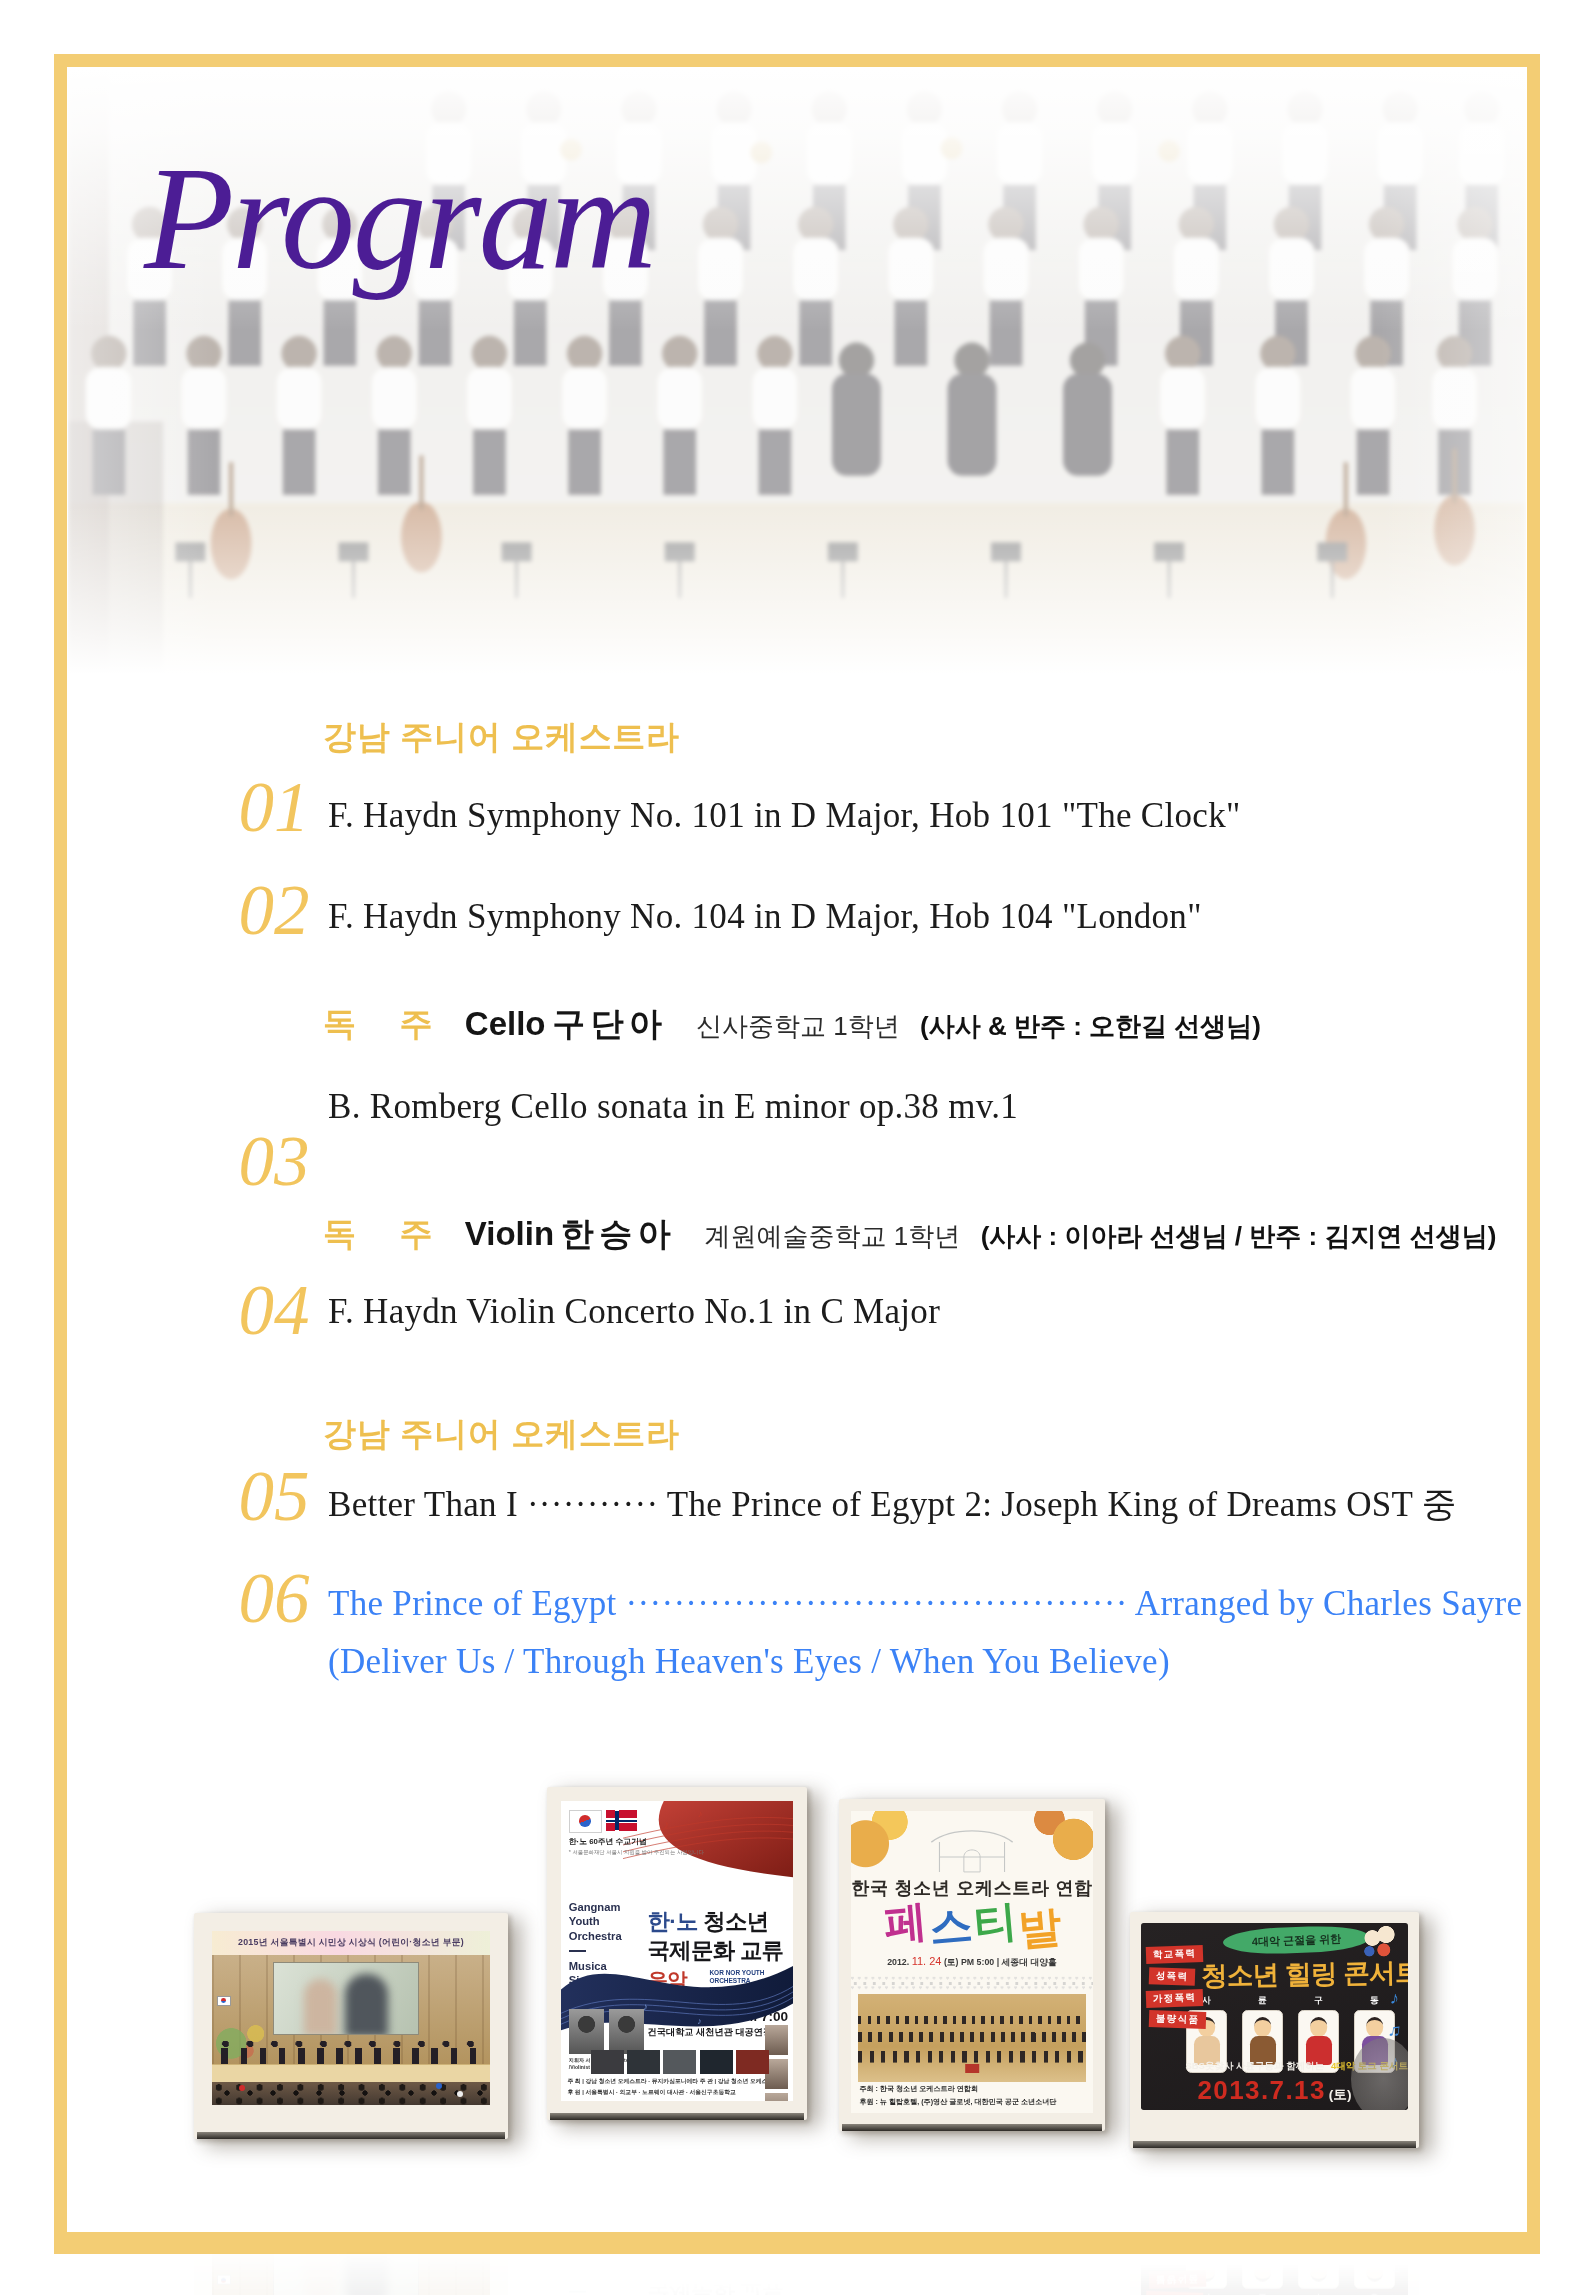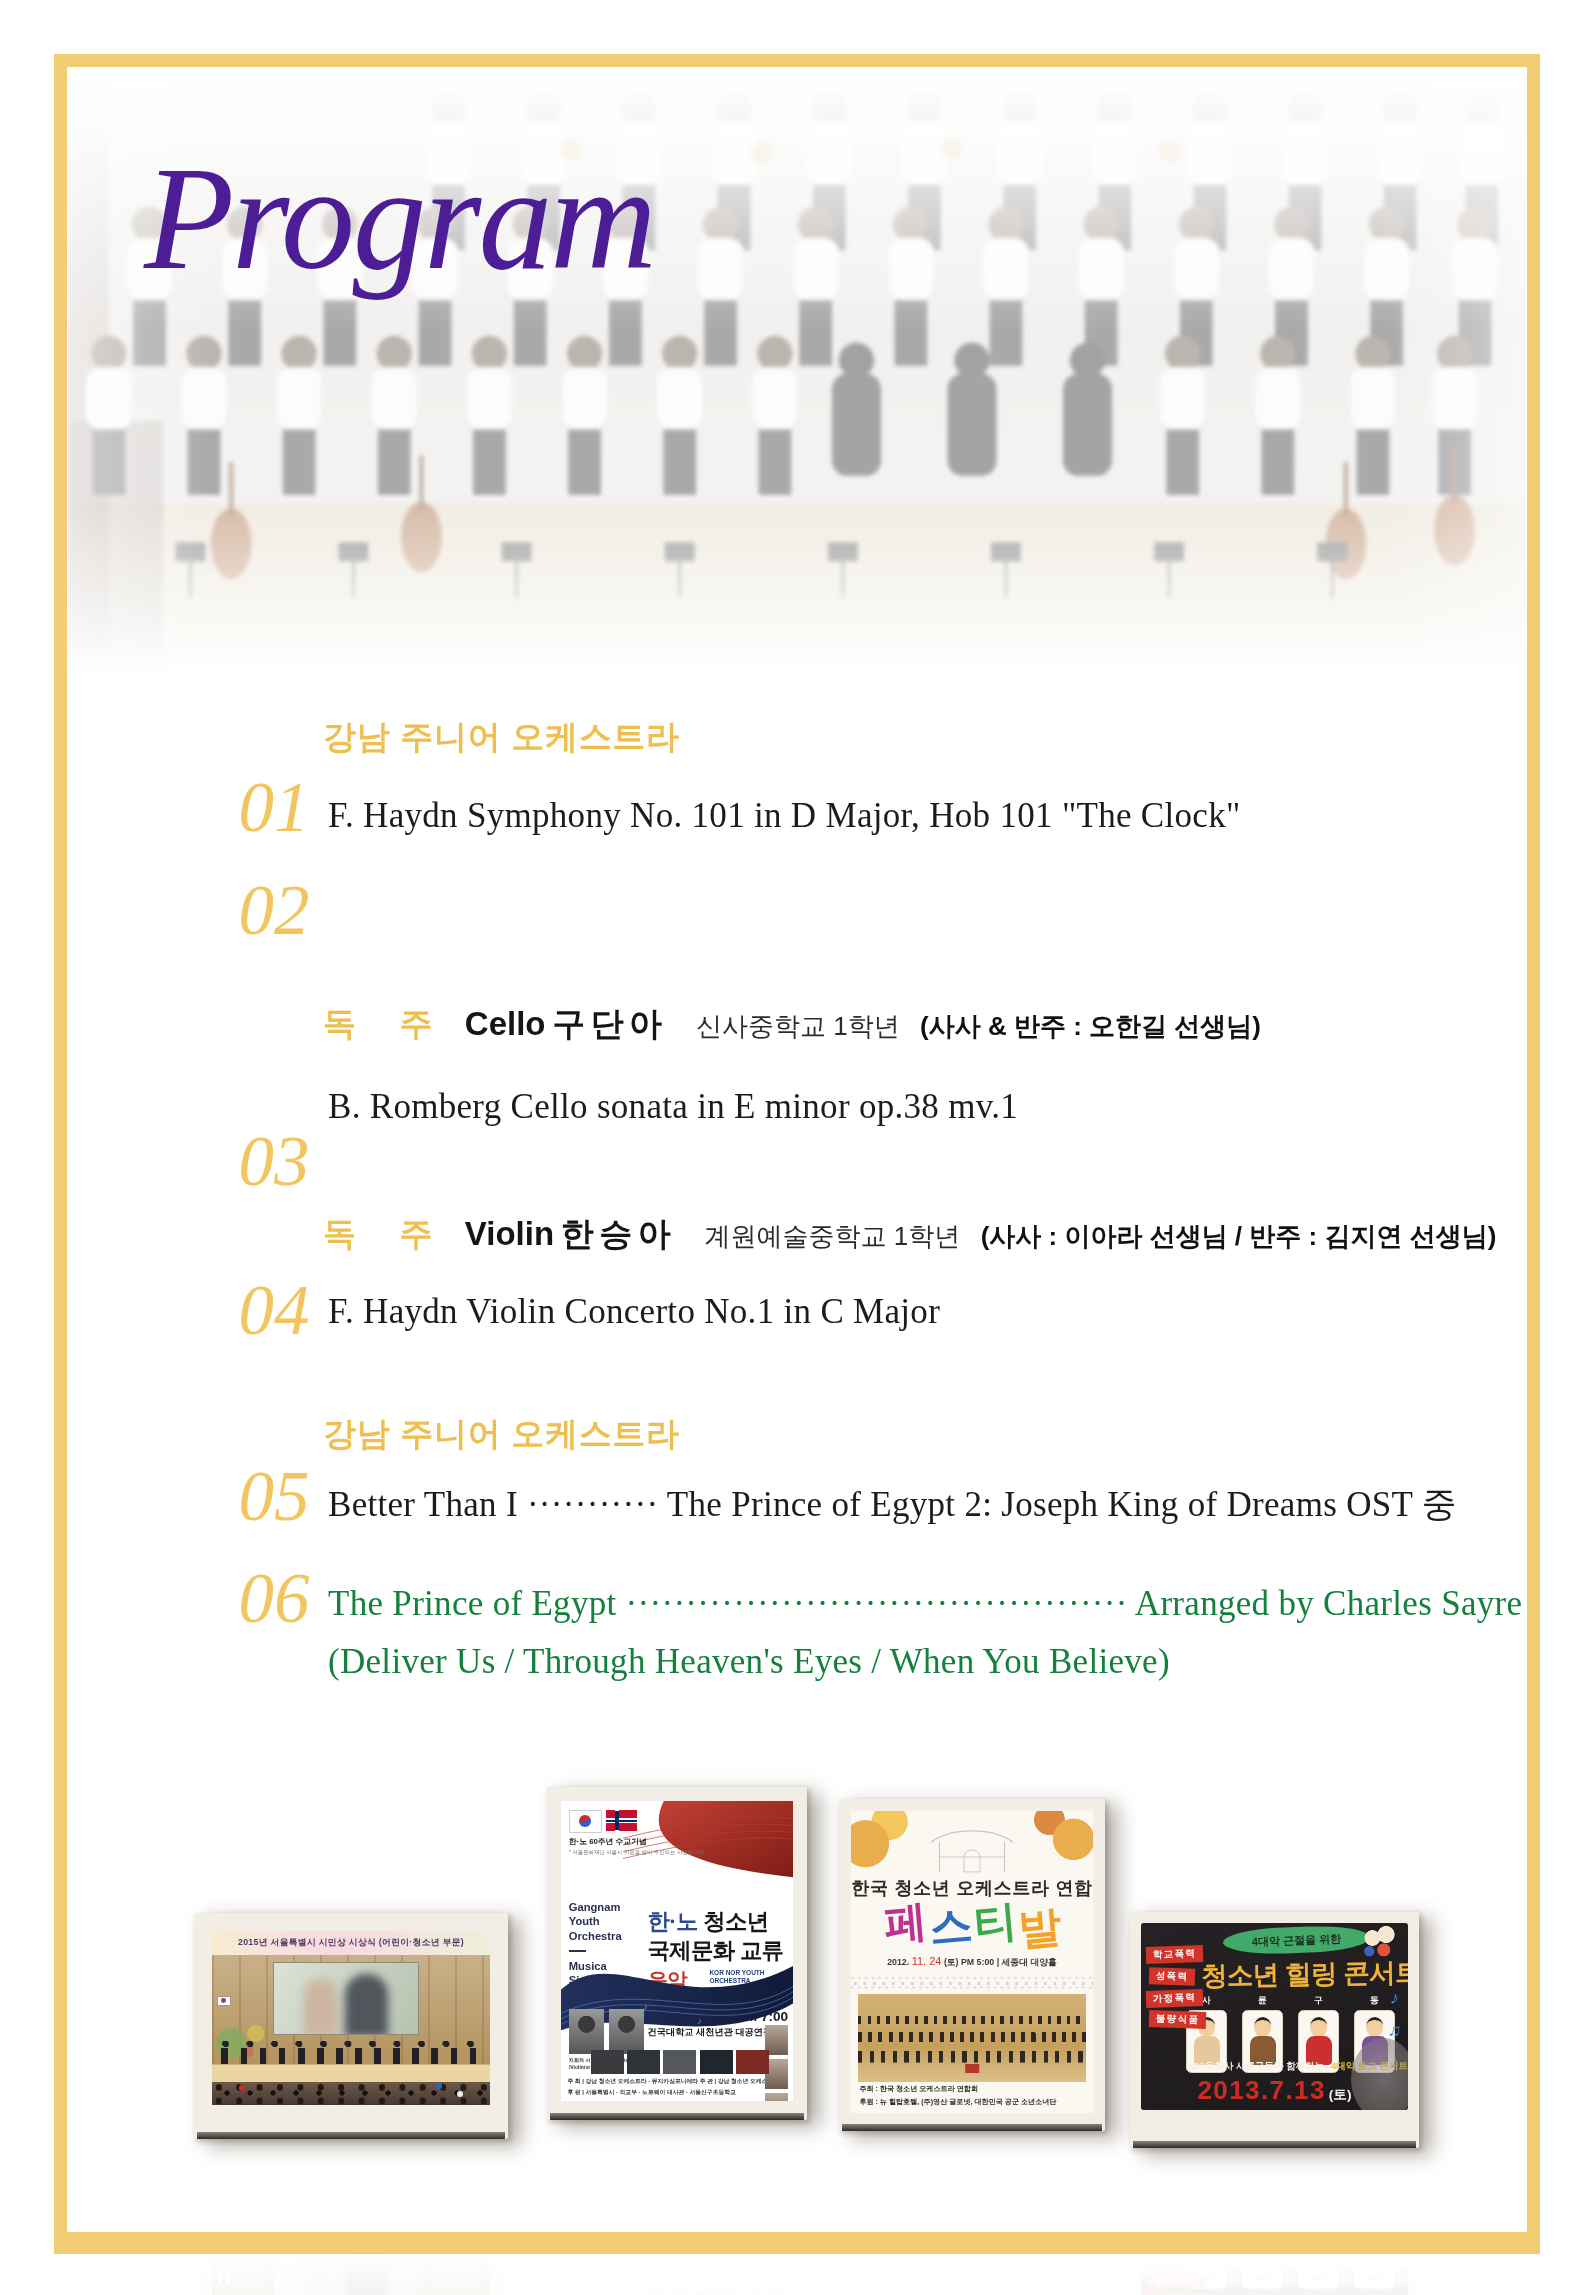--- a/index.html
+++ b/index.html
@@ -24,21 +24,21 @@
     font-family:Liberation Serif, serif;font-style:italic;font-weight:400;
     font-size:148px;line-height:1;color:#4c1d95;letter-spacing:-2.7px;}
 
   
   .sec-header{position:absolute;left:323px;font-size:33px;font-weight:800;color:#eebf4f;letter-spacing:0.7px;}
   .num{position:absolute;left:223px;width:102px;text-align:center;
     font-family:"Liberation Serif",serif;font-style:italic;font-size:71px;line-height:1;color:#f2c55e;}
   .itxt{position:absolute;left:328px;font-family:"Liberation Serif",serif;font-size:35px;
     color:#1c1c1c;letter-spacing:0.3px;white-space:nowrap;}
   .itxt2{position:absolute;left:328px;font-family:"Liberation Serif",serif;font-size:35px;
-    color:#15803d;letter-spacing:0.3px;line-height:58px;width:1196px;}
+    color:#3b82f6;letter-spacing:0.3px;line-height:58px;width:1196px;}
   .solo-row{position:absolute;left:323px;display:flex;align-items:baseline;white-space:nowrap;}
   .solo-label{font-size:33px;font-weight:800;color:#eebf4f;letter-spacing:1.4px;}
   .solo-label .gap{display:inline-block;width:42px;}
   .solo-name{font-size:33px;font-weight:800;color:#151515;margin-left:31px;}
   .solo-name .stud{letter-spacing:5.4px;margin-left:6.8px;}
   .solo-school{font-size:26px;font-weight:400;color:#2b2b2b;margin-left:28.5px;}
   .solo-credit{font-size:26px;font-weight:800;color:#111;margin-left:20.4px;}
 
   
   .easel{position:absolute;background:#f3eee5;border-radius:2px;
@@ -297,20 +297,21 @@
   <div class="gold-frame"></div>
 
   <div class="program-title">Program</div>
 
   <div class="sec-header" style="top:715px;">강남 주니어 오케스트라</div>
 
   <div class="num" style="top:772px;">01</div>
   <div class="itxt" style="top:796px;">F. Haydn Symphony No. 101 in D Major, Hob 101 "The Clock"</div>
 
   <div class="num" style="top:875px;">02</div>
+  <div class="itxt" style="top:897px;">F. Haydn Symphony No. 104 in D Major, Hob 104 "London"</div>
 
   <div class="solo-row" style="top:1002px;">
     <span class="solo-label"><span>독</span><span class="gap"></span><span>주</span></span>
     <span class="solo-name"><span>Cello</span><span class="stud">구단아</span></span>
     <span class="solo-school">신사중학교 1학년</span>
     <span class="solo-credit">(사사 &amp; 반주 :  오한길 선생님)</span>
   </div>
 
   <div class="num" style="top:1126px;">03</div>
   <div class="itxt" style="top:1087px;">B. Romberg Cello sonata in E minor op.38 mv.1</div>

